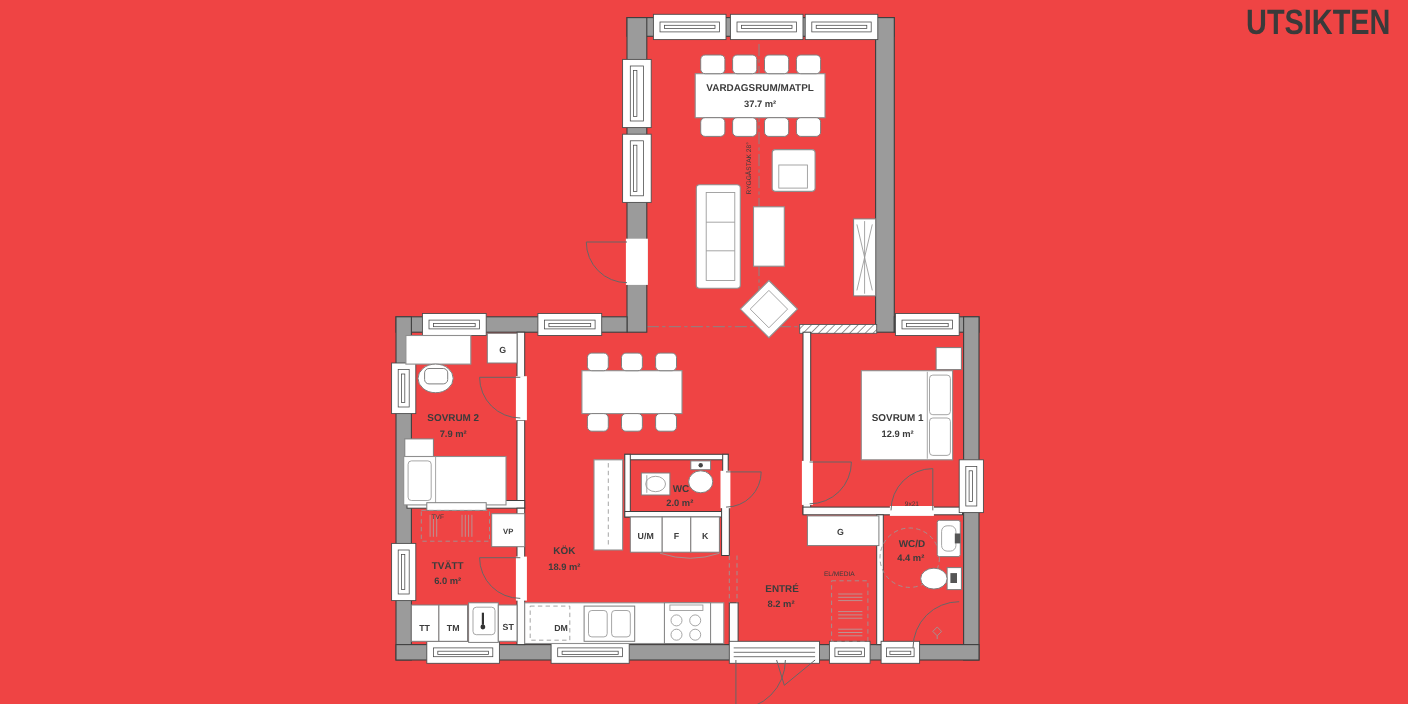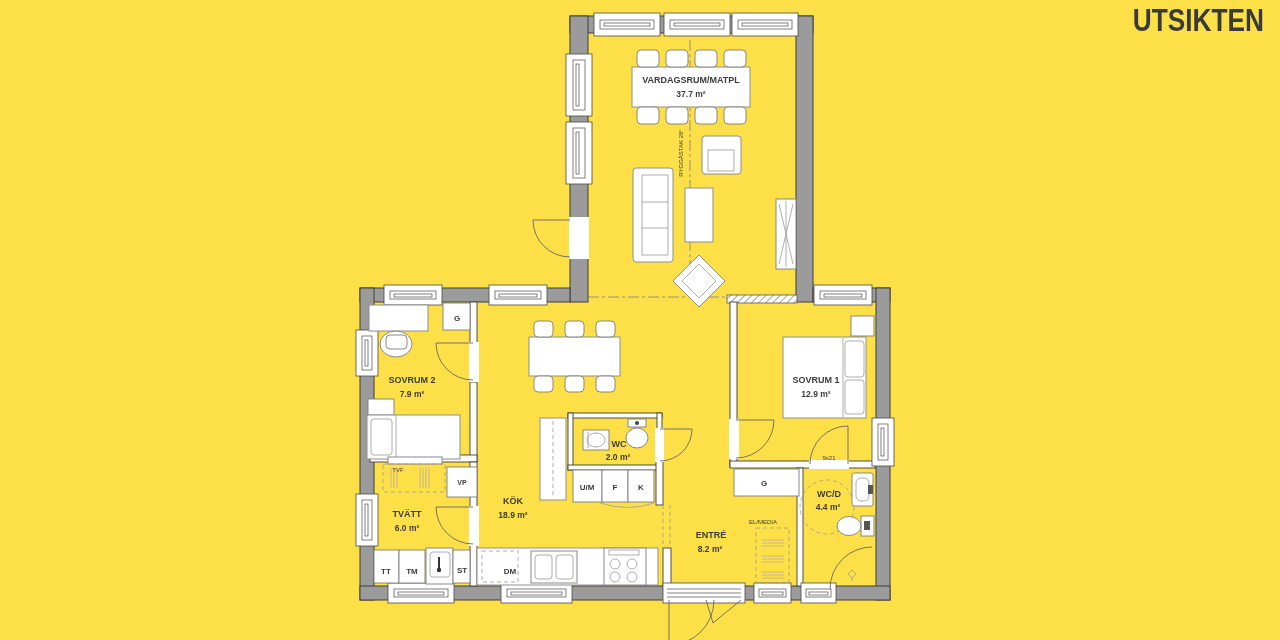--- a/index.html
+++ b/index.html
@@ -1,16 +1,16 @@
 <!DOCTYPE html>
 <html><head>
 <meta charset="utf-8">
 <style>
   html,body{margin:0;padding:0;background:#fff;width:1280px;height:640px;overflow:hidden;}
-  #stage{position:relative;width:1280px;height:640px;background:#fde047;font-family:"Liberation Sans",sans-serif;}
+  #stage{position:relative;width:1280px;height:640px;background:#ef4444;font-family:"Liberation Sans",sans-serif;}
   #plan-title{position:absolute;top:2px;right:16px;font-size:32px;font-weight:700;color:#3a3a3a;
     transform:scaleX(.82);transform-origin:100% 0;letter-spacing:0;}
   svg{position:absolute;left:0;top:0;}
   .wall{fill:#9b9b9b;stroke:#3e3e3e;stroke-width:1}
   .hwall{fill:url(#hatch);stroke:#555;stroke-width:.8}
   .iwall{fill:#fdfdfd;stroke:#3e3e3e;stroke-width:.9}
   .win{fill:#fff;stroke:#4a4a4a;stroke-width:.8}
   .winf{fill:none;stroke:#4a4a4a;stroke-width:.7}
   .furn{fill:#fff;stroke:#8f8f8f;stroke-width:1}
   .f2{fill:none;stroke:#9a9a9a;stroke-width:.8}

